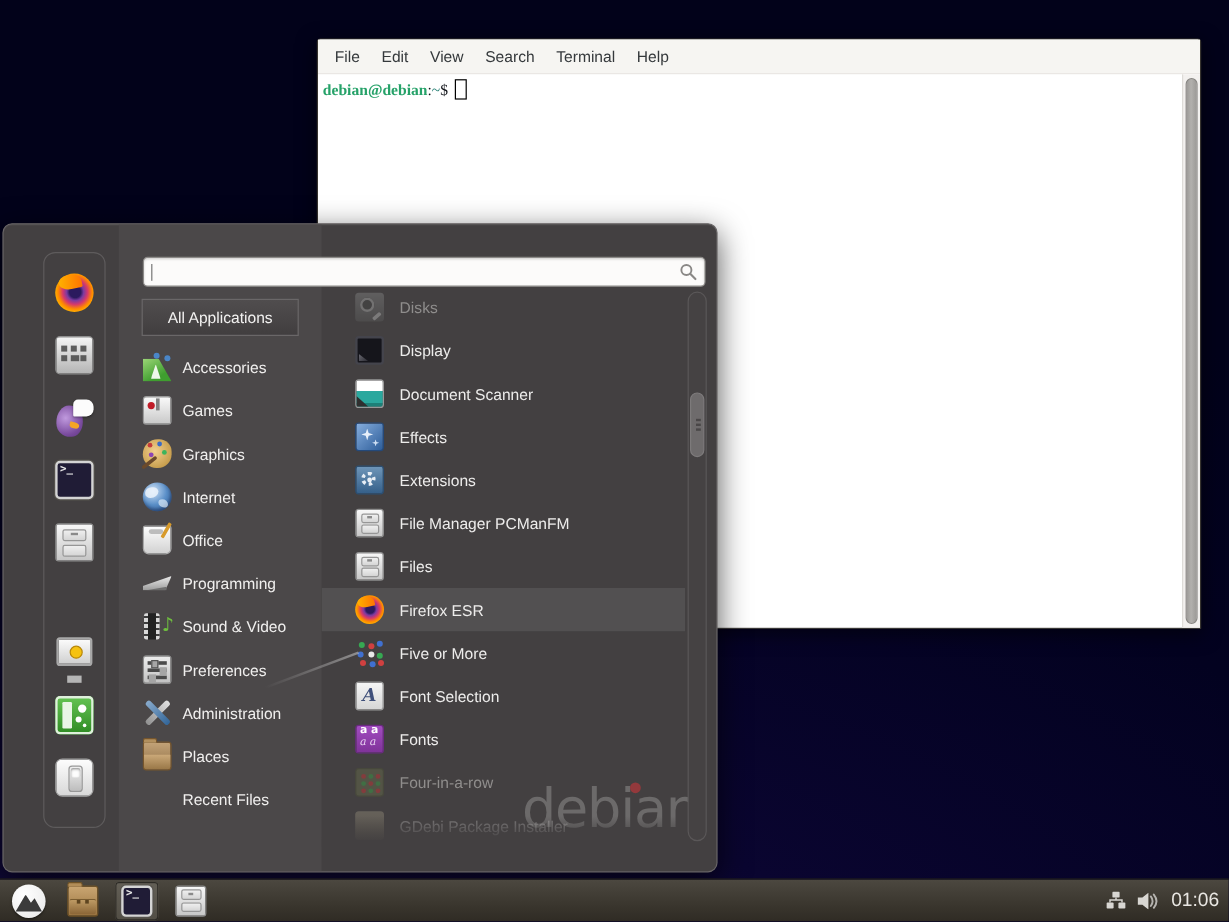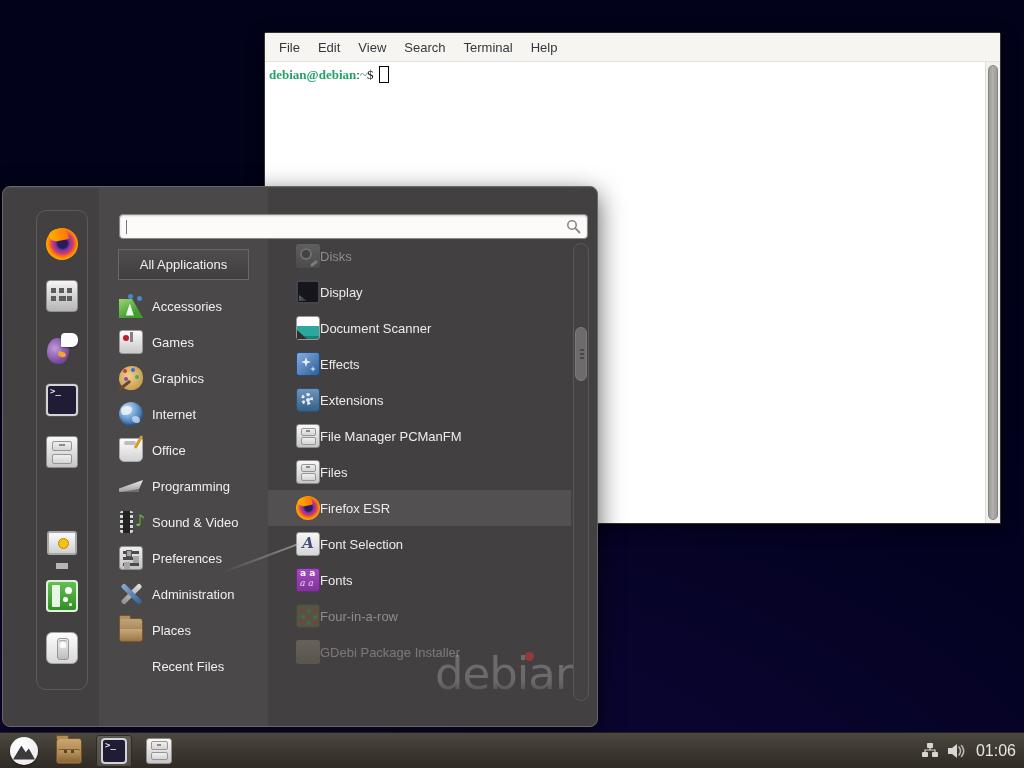--- a/index.html
+++ b/index.html
@@ -62,21 +62,21 @@
     background:linear-gradient(#504d4e,#413e3f);border:1px solid #6a6768;border-radius:0;
     color:#f2f1f0;font-size:13px;display:flex;align-items:center;justify-content:center;box-sizing:border-box;}
 
   .cat-list{position:absolute;left:110px;top:101px;width:156px;z-index:1;}
   .cat-row{height:36px;display:flex;align-items:center;gap:9px;padding-left:6px;color:#f0efee;font-size:13px;}
   .ic-none{visibility:hidden;}
 
   .app-list{position:absolute;left:265px;top:51px;width:303px;height:468px;overflow:hidden;z-index:1;}
   .app-list::after{content:"";position:absolute;left:0;right:0;bottom:0;height:26px;
     background:linear-gradient(rgba(67,64,65,0),#434041 85%);pointer-events:none;}
-  .app-row{height:36px;display:flex;align-items:center;padding-left:28px;color:#edeceb;font-size:13px;position:relative;}
+  .app-row{height:36px;display:flex;align-items:center;gap:13px;padding-left:28px;color:#edeceb;font-size:13px;position:relative;}
   .app-row.highlight{background:#525051;}
   .app-row.dim{color:#8f8d8c;} .app-row.dim .ic{opacity:.55;}
   .app-row.faded{opacity:.32;}
 
   .menu-scroll{position:absolute;left:570px;top:56px;width:16px;height:458px;z-index:1;
     border:1px solid #5a5758;border-radius:8px;background:#454243;box-sizing:border-box;}
   .menu-thumb{position:absolute;left:1px;right:1px;top:83px;height:52px;background:#6e6b6c;border:1px solid #7d7a7b;border-radius:6px;}
   .menu-thumb::before{content:"";position:absolute;left:4px;top:21px;width:4px;height:2px;background:#4a4748;
     box-shadow:0 4px 0 #4a4748,0 8px 0 #4a4748;}
 
@@ -451,20 +451,26 @@
         </span>
     <span class="lbl">Files</span>
   </div>
       <div class="app-row highlight">
     <span class="ic ic-firefox">
           <i class="ii"></i>
         </span>
     <span class="lbl">Firefox ESR</span>
   </div>
       <div class="app-row">
+    <span class="ic ic-fiveormore">
+          <i class="ii"></i>
+        </span>
+    <span class="lbl">Five or More</span>
+  </div>
+      <div class="app-row">
     <span class="ic ic-fontsel">
           <i class="ii"></i>
         </span>
     <span class="lbl">Font Selection</span>
   </div>
       <div class="app-row">
     <span class="ic ic-fonts">
           <i class="ii"></i>
         </span>
     <span class="lbl">Fonts</span>

